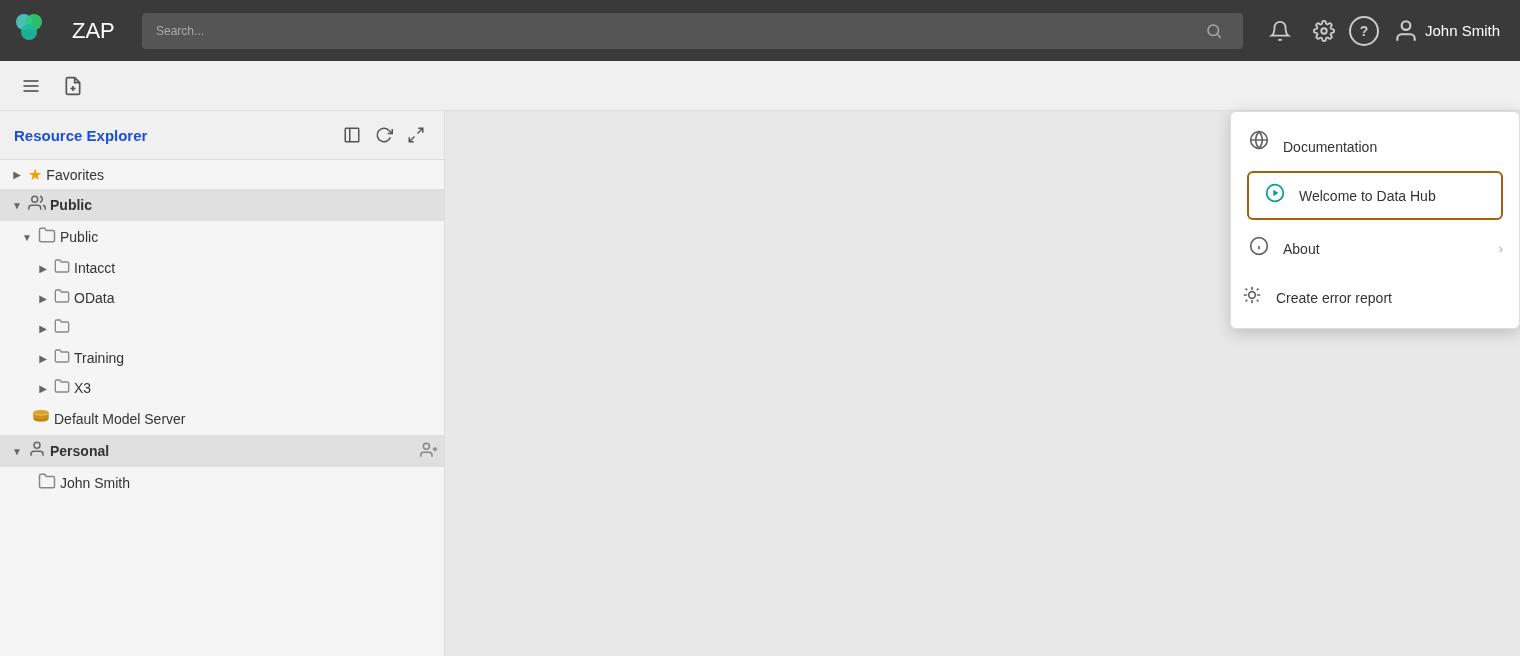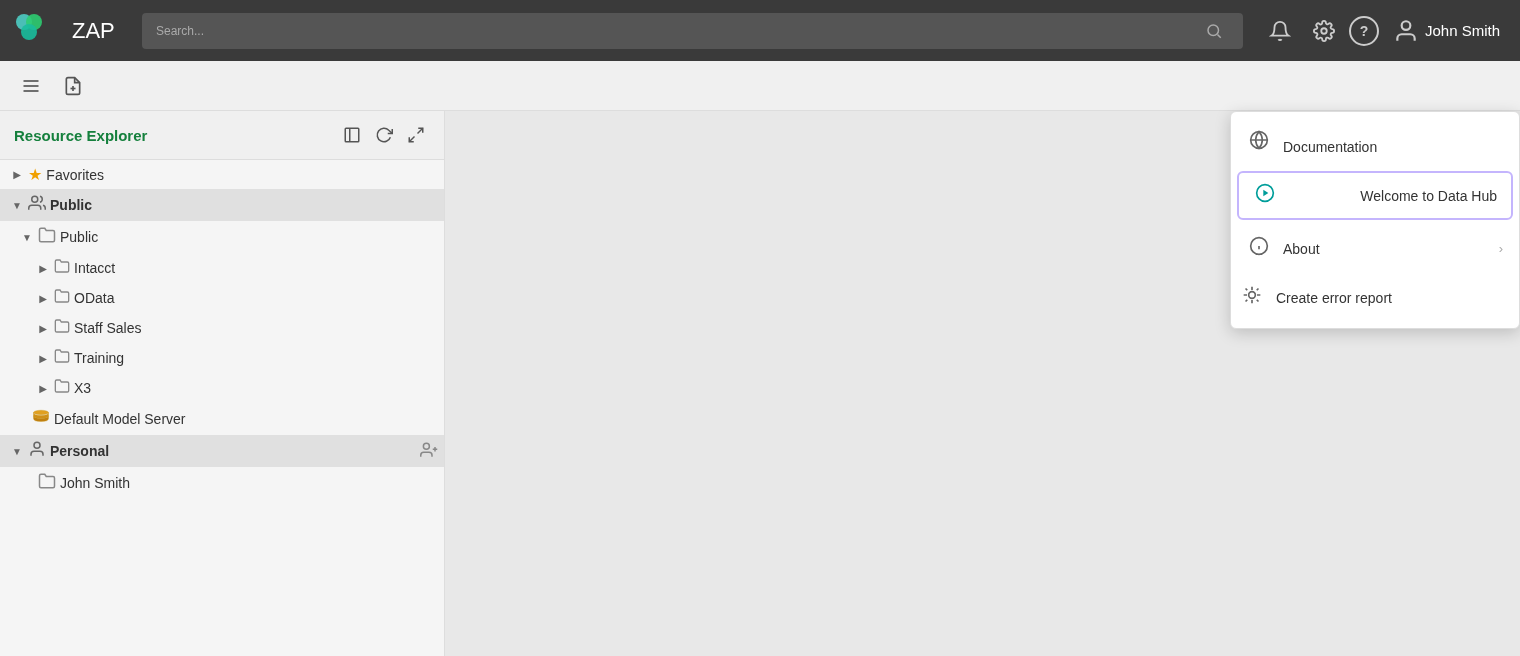--- a/index.html
+++ b/index.html
@@ -66,21 +66,21 @@
       width: 445px; background: #f5f5f5;
       border-right: 1px solid #ddd;
       overflow-y: auto; font-size: 14px;
     }
     .sidebar-header {
       display: flex; align-items: center; justify-content: space-between;
       padding: 10px 14px; background: #f0f0f0;
       border-bottom: 1px solid #ddd;
     }
     .sidebar-header-title {
-      font-size: 15px; font-weight: 600; color: #15803d;
+      font-size: 15px; font-weight: 600; color: #1d4ed8;
     }
     .sidebar-header-icons {
       display: flex; gap: 4px;
     }
     .sidebar-icon-btn {
       background: none; border: none; cursor: pointer;
       color: #666; font-size: 16px;
       width: 28px; height: 28px;
       display: flex; align-items: center; justify-content: center;
       border-radius: 3px;
@@ -123,25 +123,24 @@
       box-shadow: 0 4px 16px rgba(0,0,0,0.18);
       z-index: 100;
       overflow: hidden;
     }
     .menu-item {
       display: flex; align-items: center;
       padding: 12px 16px; gap: 12px;
       cursor: pointer; color: #333; font-size: 14px;
     }
     .menu-item.active-item {
-      border: 2px solid #c4b5fd;
+      border: 2px solid #a16207;
       border-radius: 6px;
-      margin: 4px 6px;
+      margin: 4px 16px;
       padding: 10px 14px;
-      text-align: right;
     }
     .menu-icon {
       font-size: 20px; color: #666;
       width: 24px; text-align: center;
       flex-shrink: 0;
     }
     .menu-icon.teal { color: #009d9a; }
     .menu-label { flex: 1; }
     .menu-chevron { color: #aaa; font-size: 13px; }
 
@@ -294,21 +293,20 @@
       <span class="tree-label">OData</span>
     </div>
 
     <div class="tree-item indent-2">
       <span class="tree-arrow">▶</span>
       <span class="tree-icon">
         <svg width="16" height="16" viewBox="0 0 24 24" fill="none" stroke="#888" stroke-width="2">
           <path d="M22 19a2 2 0 0 1-2 2H4a2 2 0 0 1-2-2V5a2 2 0 0 1 2-2h5l2 3h9a2 2 0 0 1 2 2z"></path>
         </svg>
       </span>
-      <span class="tree-label">Staff Sales</span>
     </div>
 
     <div class="tree-item indent-2">
       <span class="tree-arrow">▶</span>
       <span class="tree-icon">
         <svg width="16" height="16" viewBox="0 0 24 24" fill="none" stroke="#888" stroke-width="2">
           <path d="M22 19a2 2 0 0 1-2 2H4a2 2 0 0 1-2-2V5a2 2 0 0 1 2-2h5l2 3h9a2 2 0 0 1 2 2z"></path>
         </svg>
       </span>
       <span class="tree-label">Training</span>

